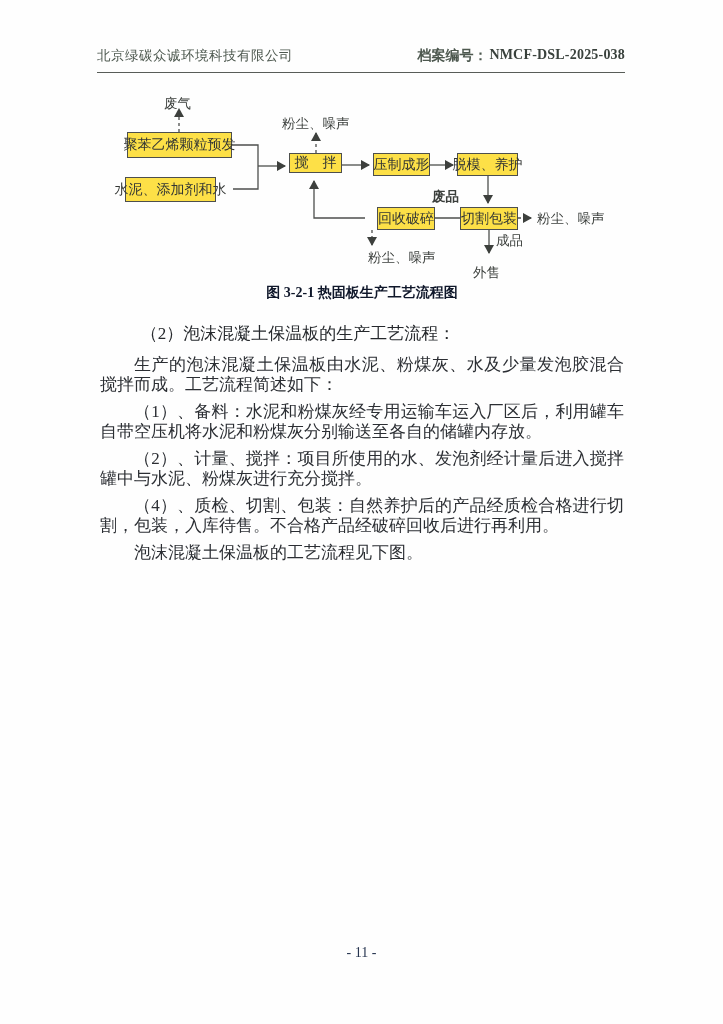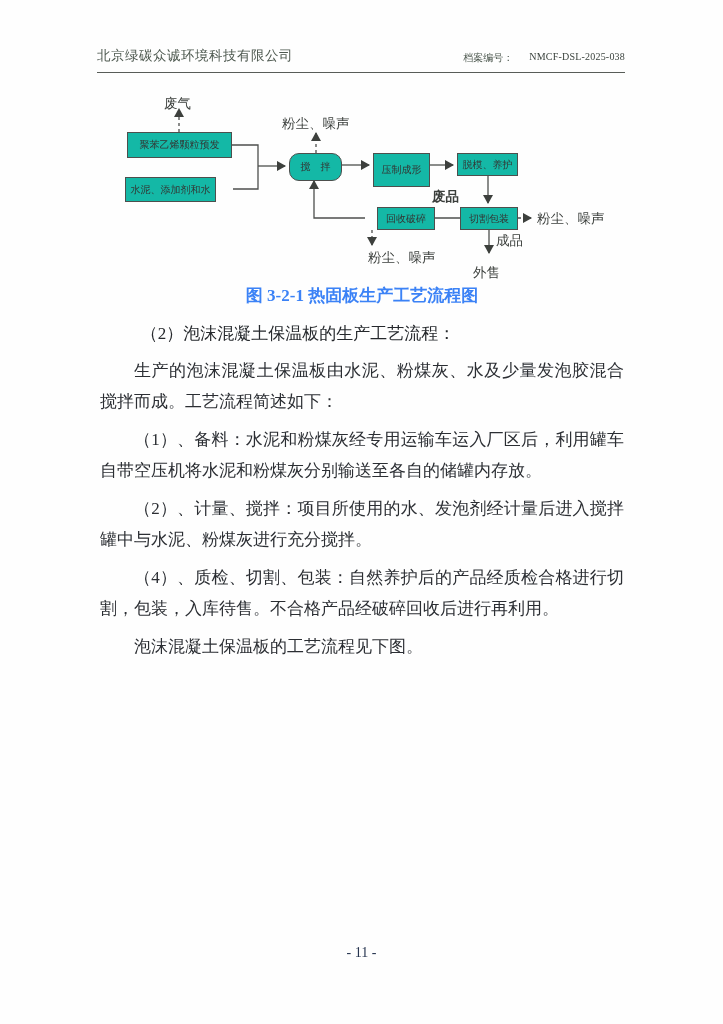--- a/index.html
+++ b/index.html
@@ -26,80 +26,81 @@
     border-bottom: 1.5px solid #585d58;
     padding-bottom: 7px;
     color: #4d584f;
   }
   .header .company {
     font-size: 13.5px;
     letter-spacing: 0.5px;
   }
   .header .archive {
     display: flex;
-    gap: 16px;
-    font-size: 10px;
+    gap: 2px;
+    font-size: 14px;
+    font-weight: bold;
   }
   .header .archive .num { letter-spacing: 0.2px; color: #39413c; }
   
   .flowchart {
     position: absolute;
     left: 100px; top: 92px;
     width: 540px; height: 195px;
   }
   .flowchart svg { position: absolute; left: 0; top: 0; }
   .fc-box {
     position: absolute;
     border: 1px solid #4d4f4d;
-    background: #14b8a6;
+    background: #fde047;
     display: flex;
     align-items: center;
     justify-content: center;
-    font-size: 10px;
+    font-size: 14px;
     color: #333634;
     white-space: nowrap;
     z-index: 2;
   }
   .fc-label {
     position: absolute;
     font-size: 13.5px;
     color: #3a3e3b;
     white-space: nowrap;
     z-index: 2;
   }
   
   .fig-caption {
     position: absolute;
     left: 100px; top: 284px;
     width: 524px;
     text-align: center;
     font-weight: bold;
-    font-size: 17px;
-    color: #3b82f6;
+    font-size: 14px;
+    color: #0f172a;
   }
   .sec-heading {
     position: absolute;
     left: 100px; top: 322px;
     width: 524px;
     font-weight: normal;
     font-size: 17px;
     text-indent: 2.4em;
     color: #25282c;
   }
   .body-text {
     position: absolute;
     left: 100px; top: 355px;
     width: 524px;
     font-size: 17px;
     color: #2b2e33;
   }
   .body-text p {
     text-indent: 2em;
     text-align: justify;
-    line-height: 31px;
+    line-height: 20px;
     margin-bottom: 7px;
   }
   
   .footer {
     position: absolute;
     left: 0; top: 945px;
     width: 100%;
     text-align: center;
     font-size: 14px;
     color: #26344f;
@@ -147,22 +148,22 @@
         <path d="M272,138 L272,153" stroke-dasharray="3,3" marker-end="url(#arr)"></path>
 
         <path d="M418,126 L431,126" stroke-dasharray="3,3" marker-end="url(#arr)"></path>
 
         <path d="M389,138 L389,161" marker-end="url(#arr)"></path>
       </g>
     </svg>
 
     <div class="fc-box" style="left:27px; top:40px; width:105px; height:26px;">聚苯乙烯颗粒预发</div>
     <div class="fc-box" style="left:25px; top:85px; width:91px; height:25px;">水泥、添加剂和水</div>
-    <div class="fc-box" style="left:189px; top:61px; width:53px; height:28px;border-radius:10px;">搅　拌</div>
-    <div class="fc-box" style="left:273px; top:61px; width:57px; height:34px;">压制成形</div>
+    <div class="fc-box" style="left:189px; top:61px; width:53px; height:20px;">搅　拌</div>
+    <div class="fc-box" style="left:273px; top:61px; width:57px; height:23px;">压制成形</div>
     <div class="fc-box" style="left:357px; top:61px; width:61px; height:23px;">脱模、养护</div>
     <div class="fc-box" style="left:360px; top:115px; width:58px; height:23px;">切割包装</div>
     <div class="fc-box" style="left:265px; top:115px; width:58px; height:23px;margin-left:12px;">回收破碎</div>
 
     <div class="fc-label" style="left:64px; top:3px;">废气</div>
     <div class="fc-label" style="left:182px; top:23px;">粉尘、噪声</div>
     <div class="fc-label" style="left:332px; top:96px;font-weight:bold;">废品</div>
     <div class="fc-label" style="left:437px; top:118px;">粉尘、噪声</div>
     <div class="fc-label" style="left:396px; top:140px;">成品</div>
     <div class="fc-label" style="left:373px; top:172px;">外售</div>

